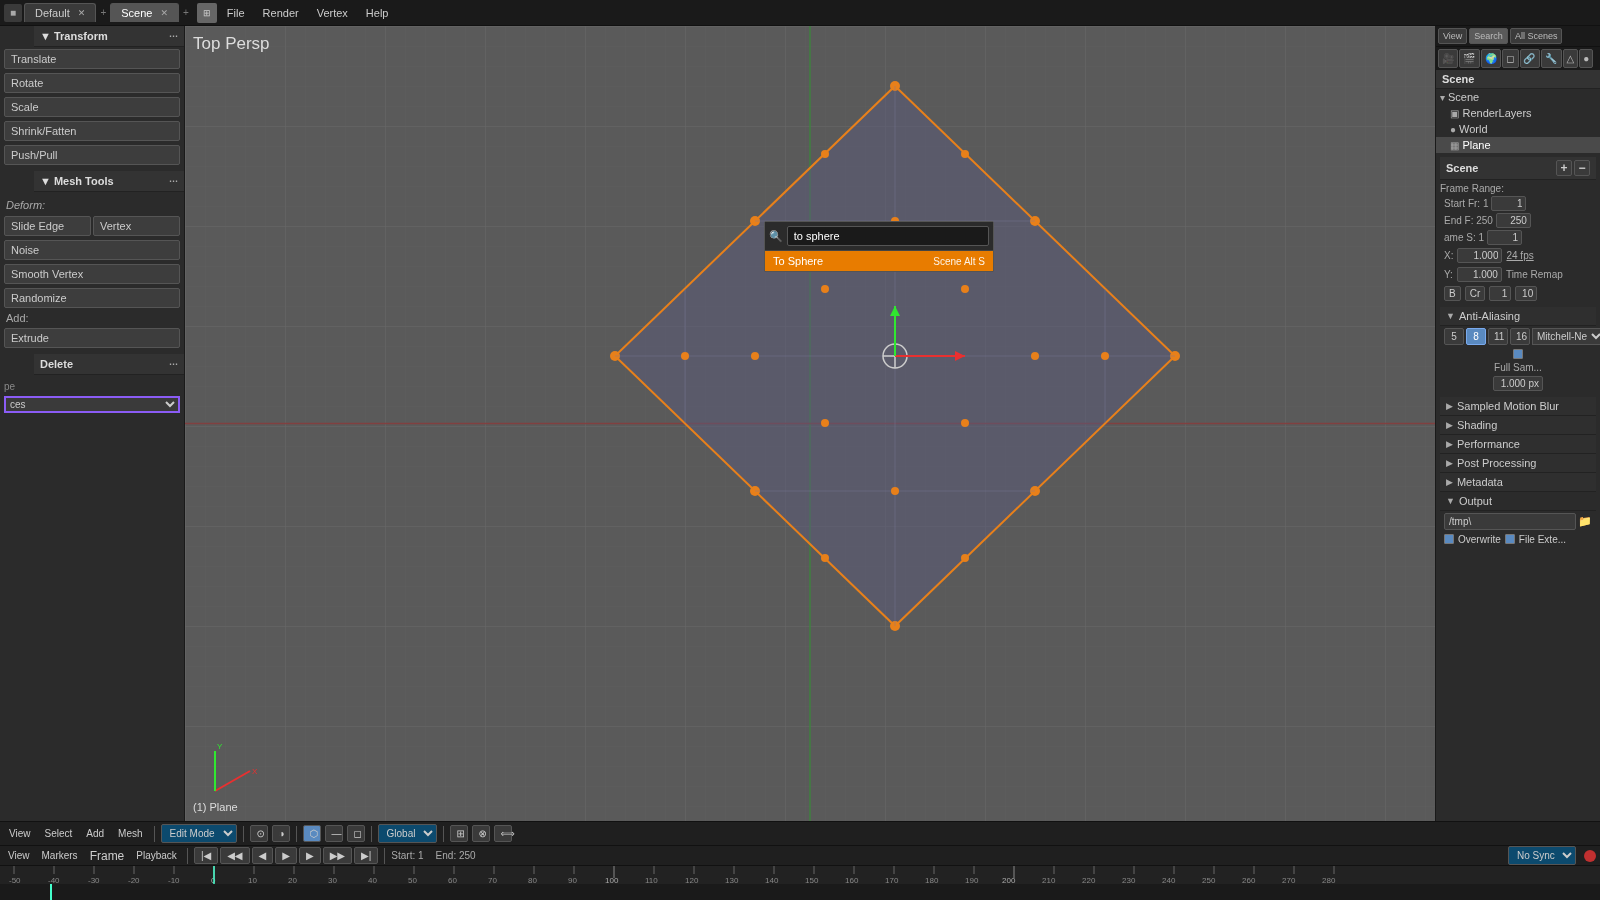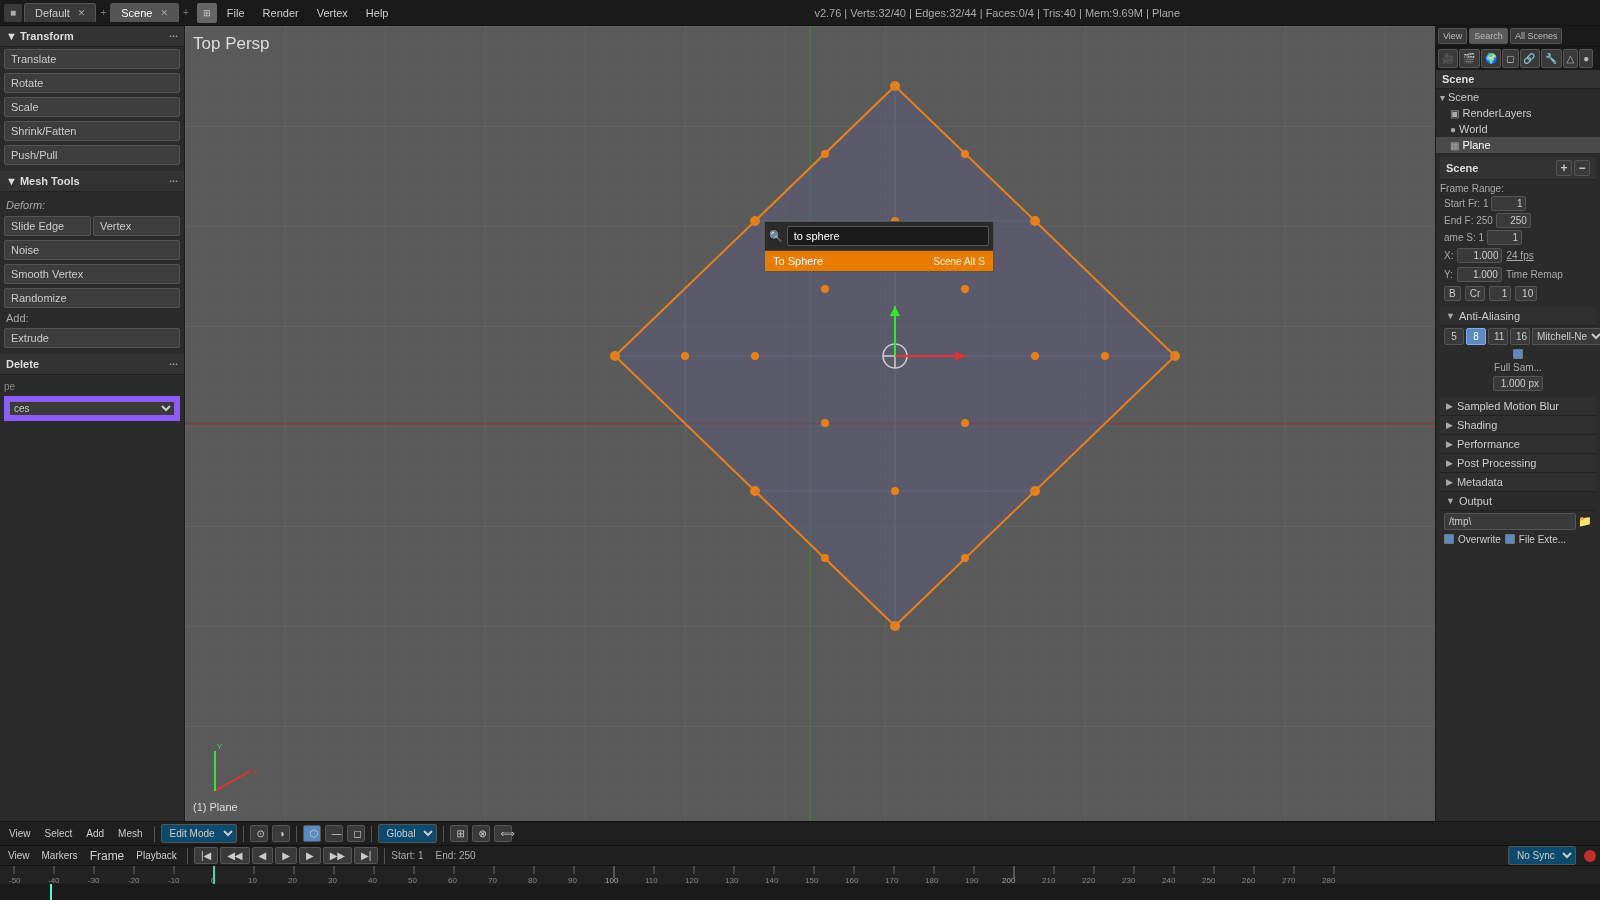--- a/index.html
+++ b/index.html
@@ -79,20 +79,21 @@
     .panel-section-header {
       background: #333;
       padding: 4px 6px;
       font-size: 11px;
       font-weight: bold;
       color: #ddd;
       display: flex;
       align-items: center;
       justify-content: space-between;
       border-bottom: 1px solid #222;
+      margin-left: 34px;
     }
     .panel-section-header .arrow { color: #aaa; font-size: 9px; }
     .panel-btn {
       background: #3d3d3d;
       border: 1px solid #555;
       color: #ccc;
       padding: 3px 6px;
       margin: 2px 4px;
       border-radius: 2px;
       font-size: 11px;
@@ -474,21 +475,20 @@
   <div class="tab-item active">
     <span>Scene</span>
     <span class="tab-close">✕</span>
   </div>
   <div style="color:#777;padding:0 2px;font-size:10px;">+</div>
   <div style="width:20px;height:20px;background:#666;border-radius:2px;display:flex;align-items:center;justify-content:center;margin-left:4px;font-size:9px;">⊞</div>
   <span class="menu-item">File</span>
   <span class="menu-item">Render</span>
   <span class="menu-item">Vertex</span>
   <span class="menu-item">Help</span>
-  <div class="info-bar">v2.76 | Verts:32/40 | Edges:32/44 | Faces:0/4 | Tris:40 | Mem:9.69M | Plane</div>
 </div>
 
 <div class="main-layout">
 
   <div class="left-panel">
     <div class="panel-section-header">
       <span>▼ Transform</span>
       <span class="arrow">⋯</span>
     </div>
     <button class="panel-btn">Translate</button>
@@ -513,21 +513,21 @@
     <div class="panel-label">Add:</div>
     <button class="panel-btn">Extrude</button>
     <div class="small-sep"></div>
     <div class="panel-section-header">
       <span>Delete</span>
       <span class="arrow">⋯</span>
     </div>
     <div class="small-sep"></div>
     <div style="padding:2px 4px;font-size:10px;color:#888;">pe</div>
     <div style="margin:2px 4px;">
-      <select style="background:#3a3a3a;border:6px solid #8b5cf6;color:#ccc;width:100%;font-size:10px;">
+      <select style="background:#3a3a3a;border:2px solid #8b5cf6;color:#ccc;width:100%;font-size:10px;">
         <option>ces</option>
       </select>
     </div>
   </div>
 
   <div class="viewport-area">
     <div class="viewport-label">Top Persp</div>
 
     <svg class="grid-svg" xmlns="http://www.w3.org/2000/svg">
 

